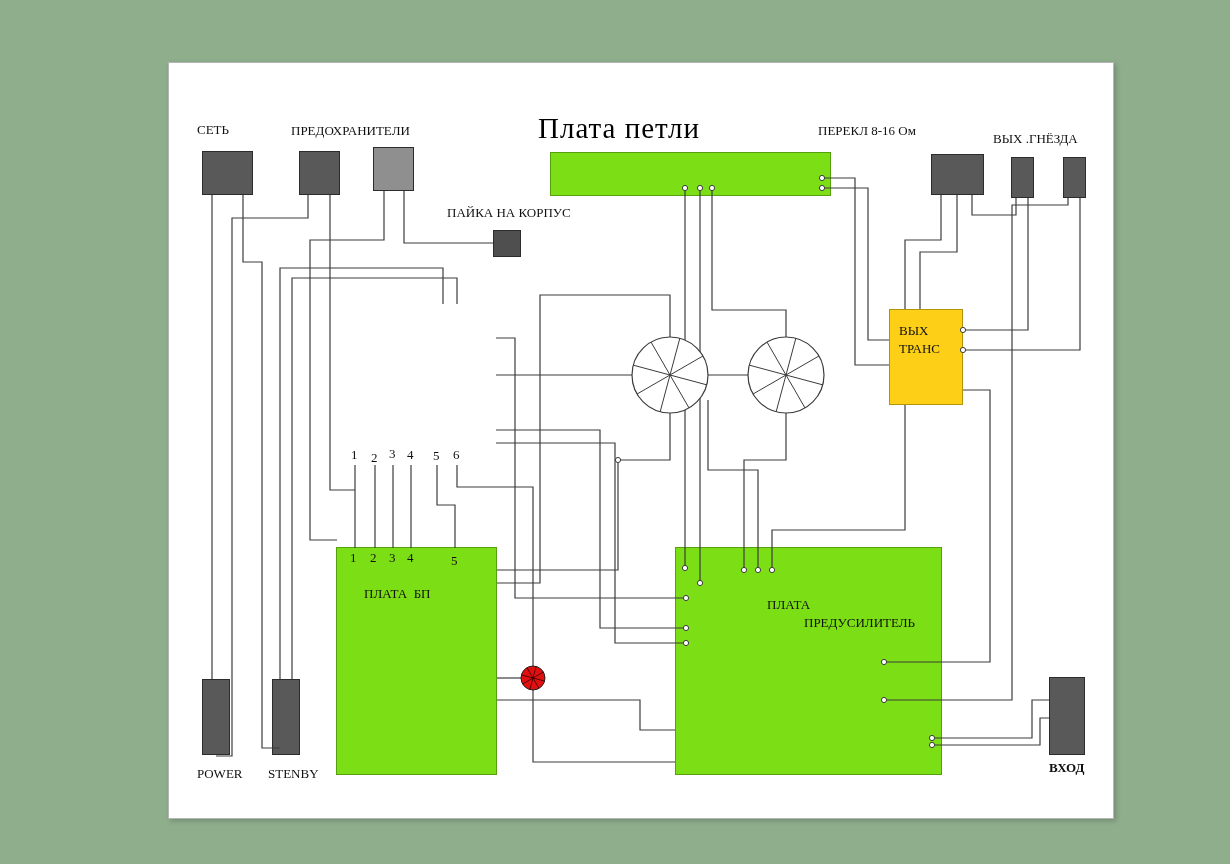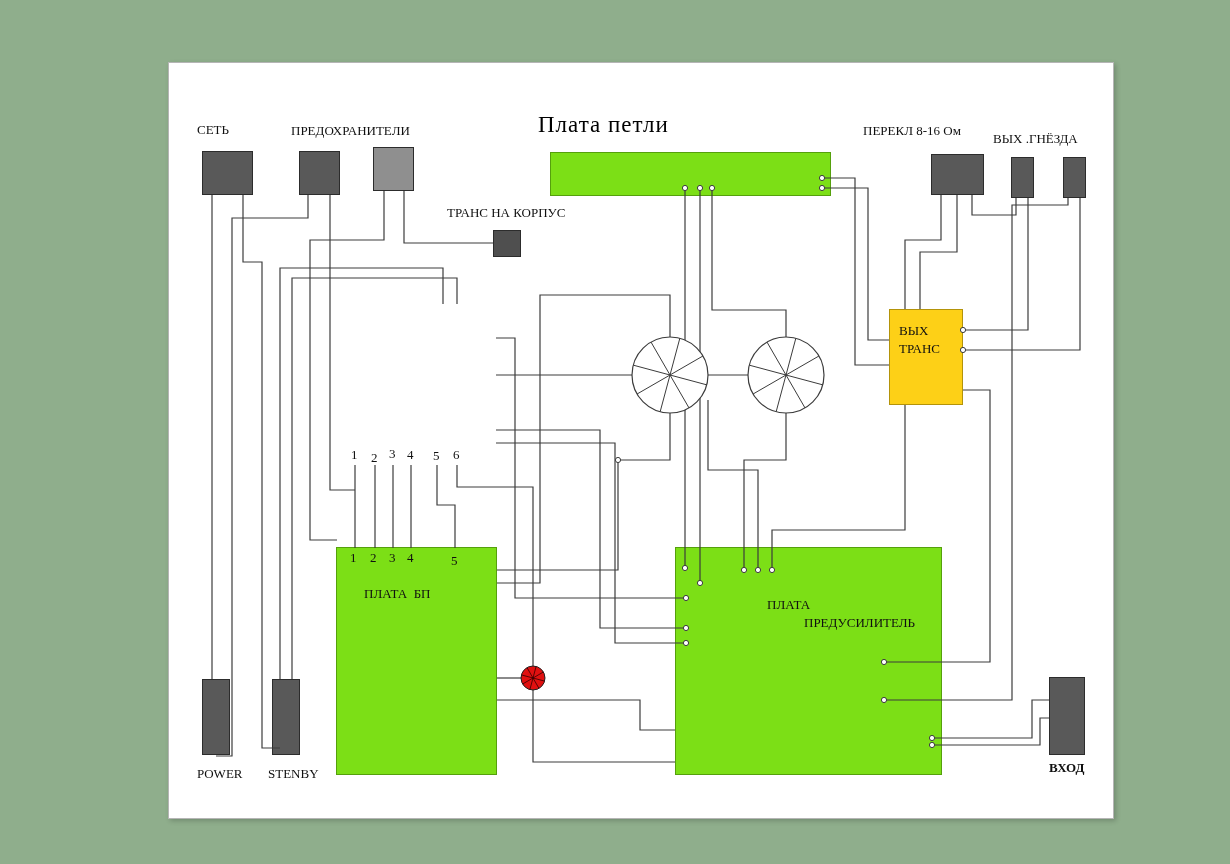--- a/index.html
+++ b/index.html
@@ -6,21 +6,21 @@
   body{font-family:"Liberation Serif",serif;background:var(--background,#8fae8c);}
   #canvas{position:relative;width:1230px;height:864px;background:var(--background,#8fae8c);overflow:hidden;}
   .page{position:absolute;left:168px;top:62px;width:944px;height:755px;background:var(--page,#fff);border:1px solid #b5b5b5;box-shadow:2px 2px 5px rgba(0,0,0,.2);}
   .abs{position:absolute;box-sizing:border-box;}
   .connector{background:var(--connector-dark,#595959);border:1px solid #2c2c2c;}
   .connector.light{background:var(--connector-gray,#8f8f8f);}
   .board-green{background:var(--board-green,#7cdf16);border:1px solid #55a00c;}
   .board-yellow{background:var(--board-yellow,#f0e84a);border:1px solid #99922e;}
   .board-gold{background:var(--board-gold,#fdd017);border:1px solid #b3930a;}
   .lbl{position:absolute;font-size:13px;color:#101010;white-space:pre;line-height:1.25;}
-  .title{position:absolute;font-size:23px;color:#000;letter-spacing:1px;white-space:nowrap;}
+  .title{position:absolute;font-size:29px;color:#000;letter-spacing:1px;white-space:nowrap;}
   .num{position:absolute;font-size:13px;color:#101010;}
   #wires{position:absolute;left:0;top:0;width:1230px;height:864px;pointer-events:none;}
 </style>
 </head>
 <body>
 
 <div id="canvas">
 
   <div class="page"></div>
 
@@ -145,22 +145,22 @@
       <circle cx="932" cy="738" r="2.6" fill="#fff" stroke="#3c3c3c" stroke-width="1"></circle>
       <circle cx="932" cy="745" r="2.6" fill="#fff" stroke="#3c3c3c" stroke-width="1"></circle>
       <circle cx="618" cy="460" r="2.6" fill="#fff" stroke="#3c3c3c" stroke-width="1"></circle>
       <circle cx="963" cy="330" r="2.6" fill="#fff" stroke="#3c3c3c" stroke-width="1"></circle>
       <circle cx="963" cy="350" r="2.6" fill="#fff" stroke="#3c3c3c" stroke-width="1"></circle>
     </svg>
 
   <span class="title" style="left:538px;top:112px;">Плата петли</span>
   <span class="lbl" style="left:197px;top:122px;">СЕТЬ</span>
   <span class="lbl" style="left:291px;top:123px;">ПРЕДОХРАНИТЕЛИ</span>
-  <span class="lbl" style="left:447px;top:205px;">ТРАНС НА КОРПУС</span>
-  <span class="lbl" style="left:863px;top:123px;">ПЕРЕКЛ 8-16 Ом</span>
+  <span class="lbl" style="left:447px;top:205px;">ПАЙКА НА КОРПУС</span>
+  <span class="lbl" style="left:818px;top:123px;">ПЕРЕКЛ 8-16 Ом</span>
   <span class="lbl" style="left:993px;top:131px;">ВЫХ .ГНЁЗДА</span>
   <span class="lbl" style="left:197px;top:766px;">POWER</span>
   <span class="lbl" style="left:268px;top:766px;">STENBY</span>
   <span class="lbl" style="left:1049px;top:760px;font-weight:bold;">ВХОД</span>
 
   <span class="num" style="left:351px;top:447px;">1</span>
   <span class="num" style="left:371px;top:450px;">2</span>
   <span class="num" style="left:389px;top:446px;">3</span>
   <span class="num" style="left:407px;top:447px;">4</span>
   <span class="num" style="left:433px;top:448px;">5</span>

